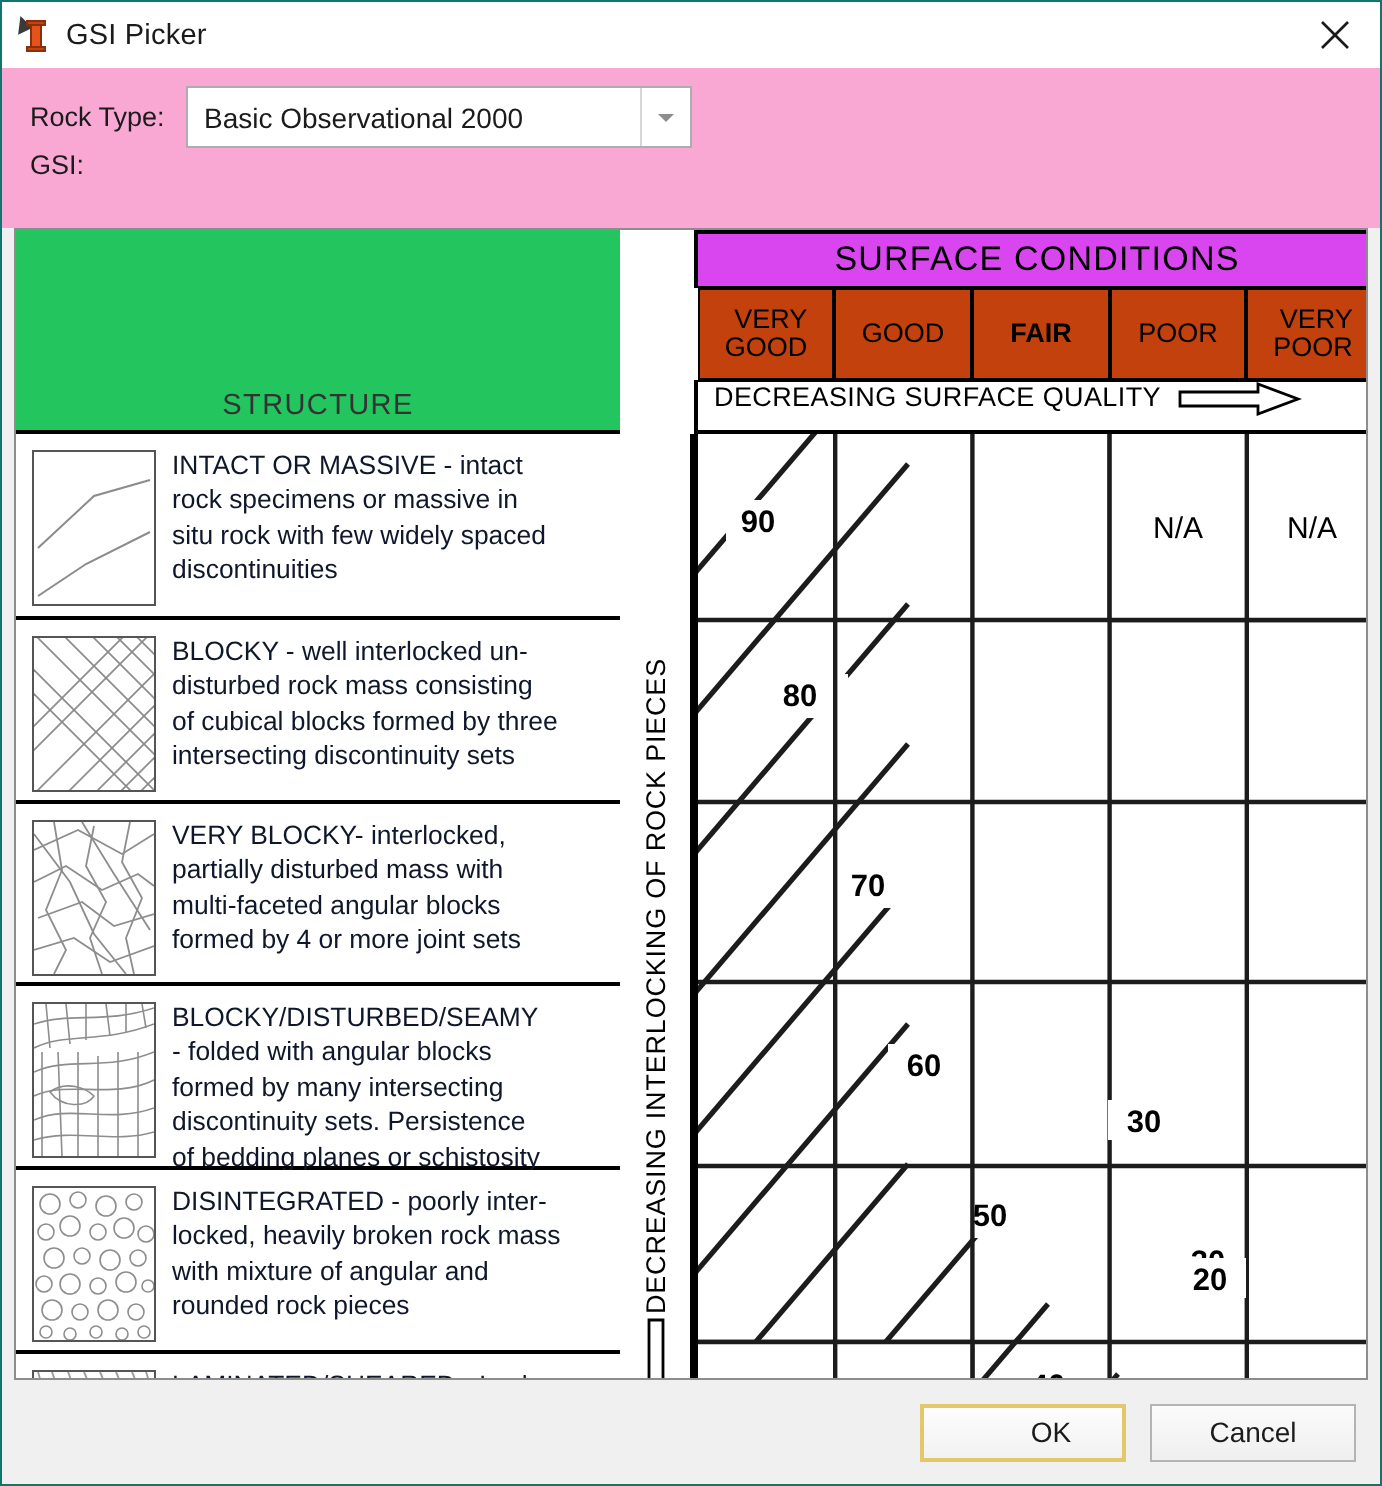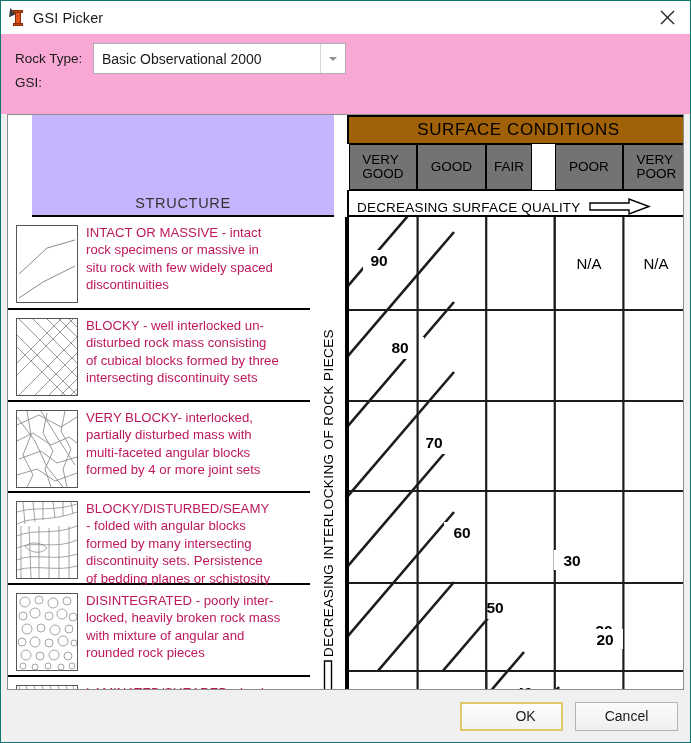--- a/index.html
+++ b/index.html
@@ -125,46 +125,46 @@
   #table-inner { position: absolute; inset: 0; }
 
   
   .hdr-surface {
     position: absolute;
     left: 339px; top: 0px; width: 343px; height: 29px;
     border-left: 2px solid #000; border-bottom: 1px solid #000;
     border-right: 2px solid #000; border-top: 2px solid #000;
     display: flex; align-items: center; justify-content: center;
     font-size: 17px; letter-spacing: .6px; color: #000;
-    background: #a16207;
+    background: #d946ef;
   }
   .hdr-cond {
     position: absolute; top: 29px; height: 46px;
     border: 1px solid #000;
     display: flex; align-items: center; justify-content: center;
-    text-align: left; line-height: 1.05;
-    font-size: 13.5px; color: #000; background: #737373;
+    text-align: right; line-height: 1.05;
+    font-size: 13.5px; color: #000; background: #c2410c;
   }
   .hdr-dsq {
     position: absolute;
     left: 339px; top: 75px; width: 343px; height: 27px;
     border-left: 2px solid #000; border-right: 2px solid #000;
     border-top: 1px solid #000; border-bottom: 2px solid #000;
-    display: flex; align-items: flex-end; background: #fff;
+    display: flex; align-items: flex-start; background: #fff;
     padding-left: 8px;
     font-size: 13.5px; color: #000; letter-spacing: .2px;
   }
   .hdr-dsq svg { margin-left: 8px; }
   .hdr-structure {
     position: absolute;
     left: 0px; top: 0px; width: 302px; height: 102px;
     border-bottom: 2px solid #000;
     display: flex; align-items: flex-end; justify-content: center;
     padding-bottom: 4px;
-    font-size: 14.5px; letter-spacing: .7px; color: #333; background: #c4b5fd; margin-left: 24px;
+    font-size: 14.5px; letter-spacing: .7px; color: #333; background: #22c55e;
   }
   
   .vert-strip {
     position: absolute; left: 302px; top: 102px;
     width: 37px; height: 551px;
     background: #fff;
     border-right: 2px solid #000;
   }
   .vert-label {
     position: absolute; left: 50%; top: 50%;
@@ -188,21 +188,21 @@
   .srow.last { border-bottom: none; }
   .thumb {
     width: 62px; min-width: 62px; height: 78px;
     border: 1px solid #555;
     margin-right: 8px; margin-top: 2px;
     background: #fdfdfd;
     overflow: hidden;
   }
   .thumb svg { display: block; }
   .sdesc {
-    font-size: 13.2px; line-height: 1.32; color: #be185d;
+    font-size: 13.2px; line-height: 1.32; color: #0f172a;
     padding-top: 1px;
   }
 
   
   #chart {
     position: absolute; left: 339px; top: 102px;
     width: 343px; height: 551px;
     background: #fff;
     border-left: 2px solid #000;
     border-right: 2px solid #000;
@@ -270,21 +270,21 @@
 
   <div id="table-wrap">
     <div id="table-inner">
 
       <div class="hdr-structure">STRUCTURE</div>
 
       <div class="hdr-surface">SURFACE CONDITIONS</div>
 
       <div class="hdr-cond" style="left:341px; width:68px;">VERY<br>GOOD</div>
       <div class="hdr-cond" style="left:409px; width:69px;">GOOD</div>
-      <div class="hdr-cond" style="left:478px; width:46px;">FAIR</div>
+      <div class="hdr-cond" style="left:478px; width:69px;font-weight:bold;">FAIR</div>
       <div class="hdr-cond" style="left:547px; width:68px;">POOR</div>
       <div class="hdr-cond" style="left:615px; width:67px;">VERY<br>POOR</div>
 
       <div class="hdr-dsq">
         <span>DECREASING SURFACE QUALITY</span>
         <svg width="62" height="17" viewBox="0 0 62 17">
           <polygon points="1,5 40,5 40,1 60,8.5 40,16 40,12 1,12" fill="#ffffff" stroke="#000" stroke-width="1.4" stroke-linejoin="miter"></polygon>
         </svg>
       </div>
 

